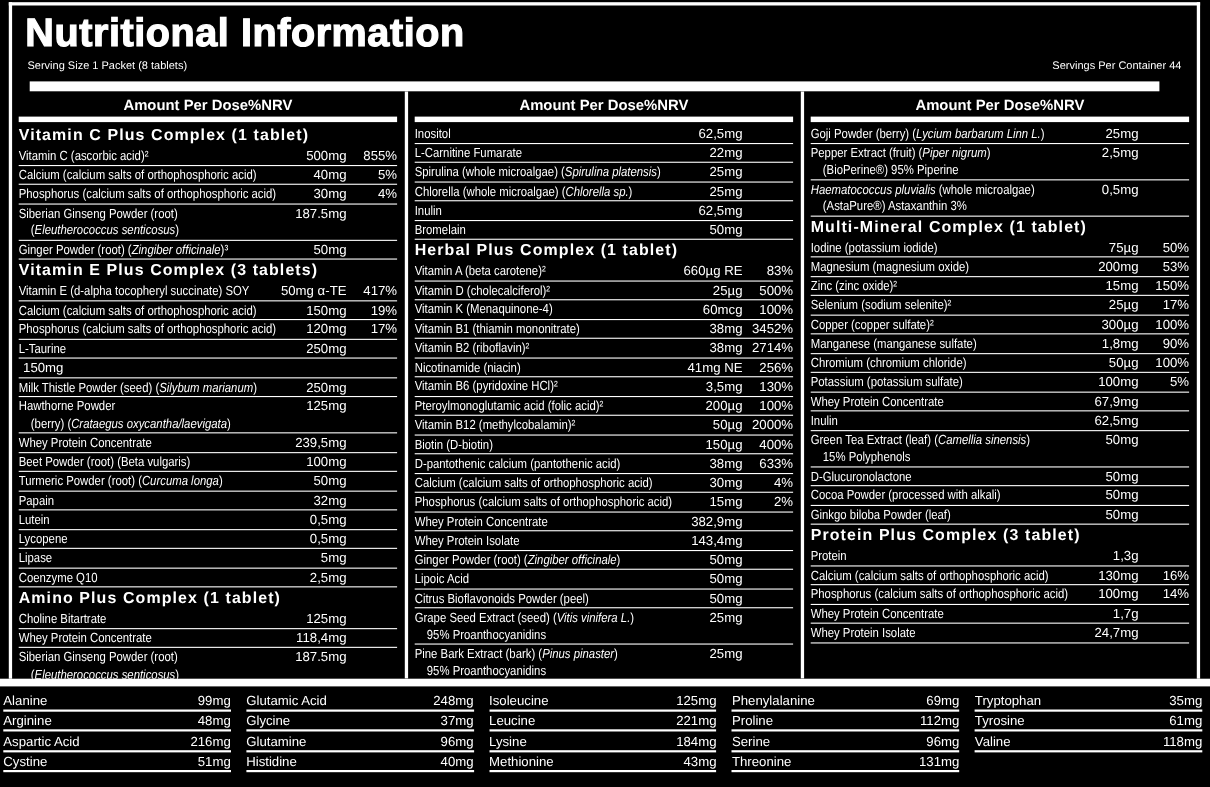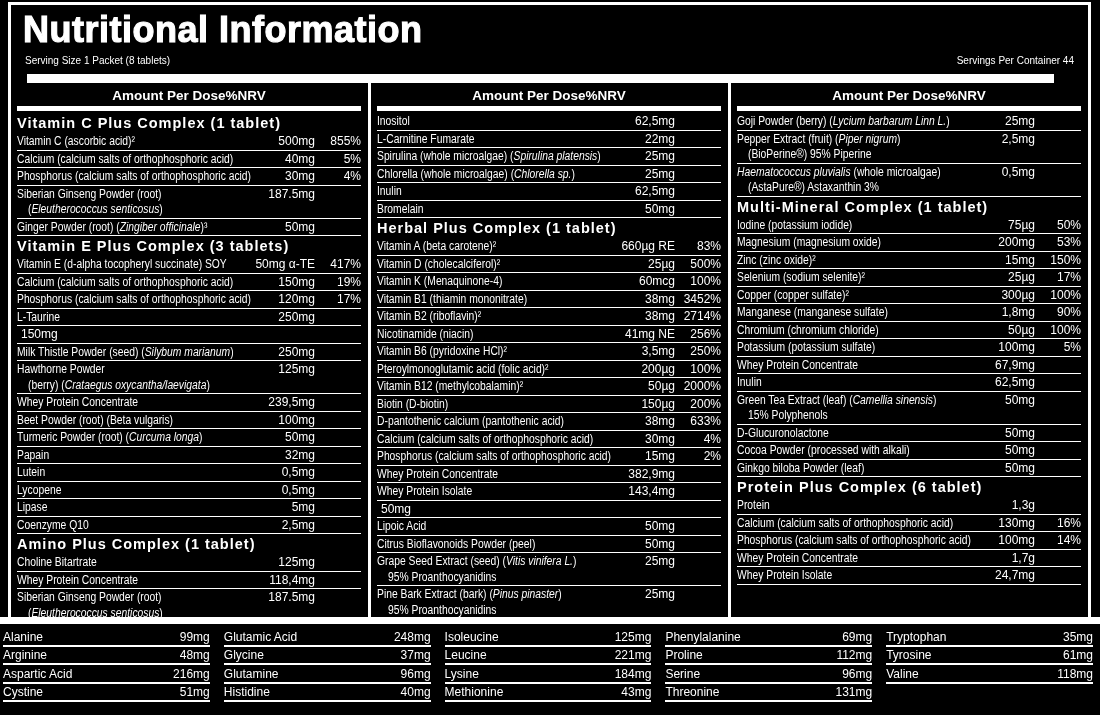--- a/index.html
+++ b/index.html
@@ -335,42 +335,42 @@
             <div class="row-line1">
               <span class="nm"><span class="cond" style="transform: scaleX(0.86);"><span>Nicotinamide (niacin)</span></span></span>
               <span class="amt">41mg NE</span>
               <span class="nrv">256%</span>
             </div>
           </div>
           <div class="row">
             <div class="row-line1">
               <span class="nm"><span class="cond" style="transform: scaleX(0.86);"><span>Vitamin B6 (pyridoxine HCl)²</span></span></span>
               <span class="amt">3,5mg</span>
-              <span class="nrv">250%</span>
+              <span class="nrv">130%</span>
             </div>
           </div>
           <div class="row">
             <div class="row-line1">
               <span class="nm"><span class="cond" style="transform: scaleX(0.86);"><span>Pteroylmonoglutamic acid (folic acid)²</span></span></span>
               <span class="amt">200µg</span>
               <span class="nrv">100%</span>
             </div>
           </div>
           <div class="row">
             <div class="row-line1">
               <span class="nm"><span class="cond" style="transform: scaleX(0.86);"><span>Vitamin B12 (methylcobalamin)²</span></span></span>
               <span class="amt">50µg</span>
               <span class="nrv">2000%</span>
             </div>
           </div>
           <div class="row">
             <div class="row-line1">
               <span class="nm"><span class="cond" style="transform: scaleX(0.86);"><span>Biotin (D-biotin)</span></span></span>
               <span class="amt">150µg</span>
-              <span class="nrv">200%</span>
+              <span class="nrv">400%</span>
             </div>
           </div>
           <div class="row">
             <div class="row-line1">
               <span class="nm"><span class="cond" style="transform: scaleX(0.86);"><span>D-pantothenic calcium (pantothenic acid)</span></span></span>
               <span class="amt">38mg</span>
               <span class="nrv">633%</span>
             </div>
           </div>
           <div class="row">
@@ -396,20 +396,21 @@
           </div>
           <div class="row">
             <div class="row-line1">
               <span class="nm"><span class="cond" style="transform: scaleX(0.86);"><span>Whey Protein Isolate</span></span></span>
               <span class="amt">143,4mg</span>
               <span class="nrv"></span>
             </div>
           </div>
           <div class="row">
             <div class="row-line1">
+              <span class="nm"><span class="cond" style="transform: scaleX(0.86);"><span>Ginger Powder (root) (</span><i>Zingiber officinale</i><span>)</span></span></span>
               <span class="amt">50mg</span>
               <span class="nrv"></span>
             </div>
           </div>
           <div class="row">
             <div class="row-line1">
               <span class="nm"><span class="cond" style="transform: scaleX(0.86);"><span>Lipoic Acid</span></span></span>
               <span class="amt">50mg</span>
               <span class="nrv"></span>
             </div>
@@ -560,21 +561,21 @@
               <span class="nrv"></span>
             </div>
           </div>
           <div class="row">
             <div class="row-line1">
               <span class="nm"><span class="cond" style="transform: scaleX(0.86);"><span>Ginkgo biloba Powder (leaf)</span></span></span>
               <span class="amt">50mg</span>
               <span class="nrv"></span>
             </div>
           </div>
-          <div class="sec-h">Protein Plus Complex (6 tablet)</div>
+          <div class="sec-h">Protein Plus Complex (3 tablet)</div>
           <div class="row">
             <div class="row-line1">
               <span class="nm"><span class="cond" style="transform: scaleX(0.86);"><span>Protein</span></span></span>
               <span class="amt">1,3g</span>
               <span class="nrv"></span>
             </div>
           </div>
           <div class="row">
             <div class="row-line1">
               <span class="nm"><span class="cond" style="transform: scaleX(0.86);"><span>Calcium (calcium salts of orthophosphoric acid)</span></span></span>

